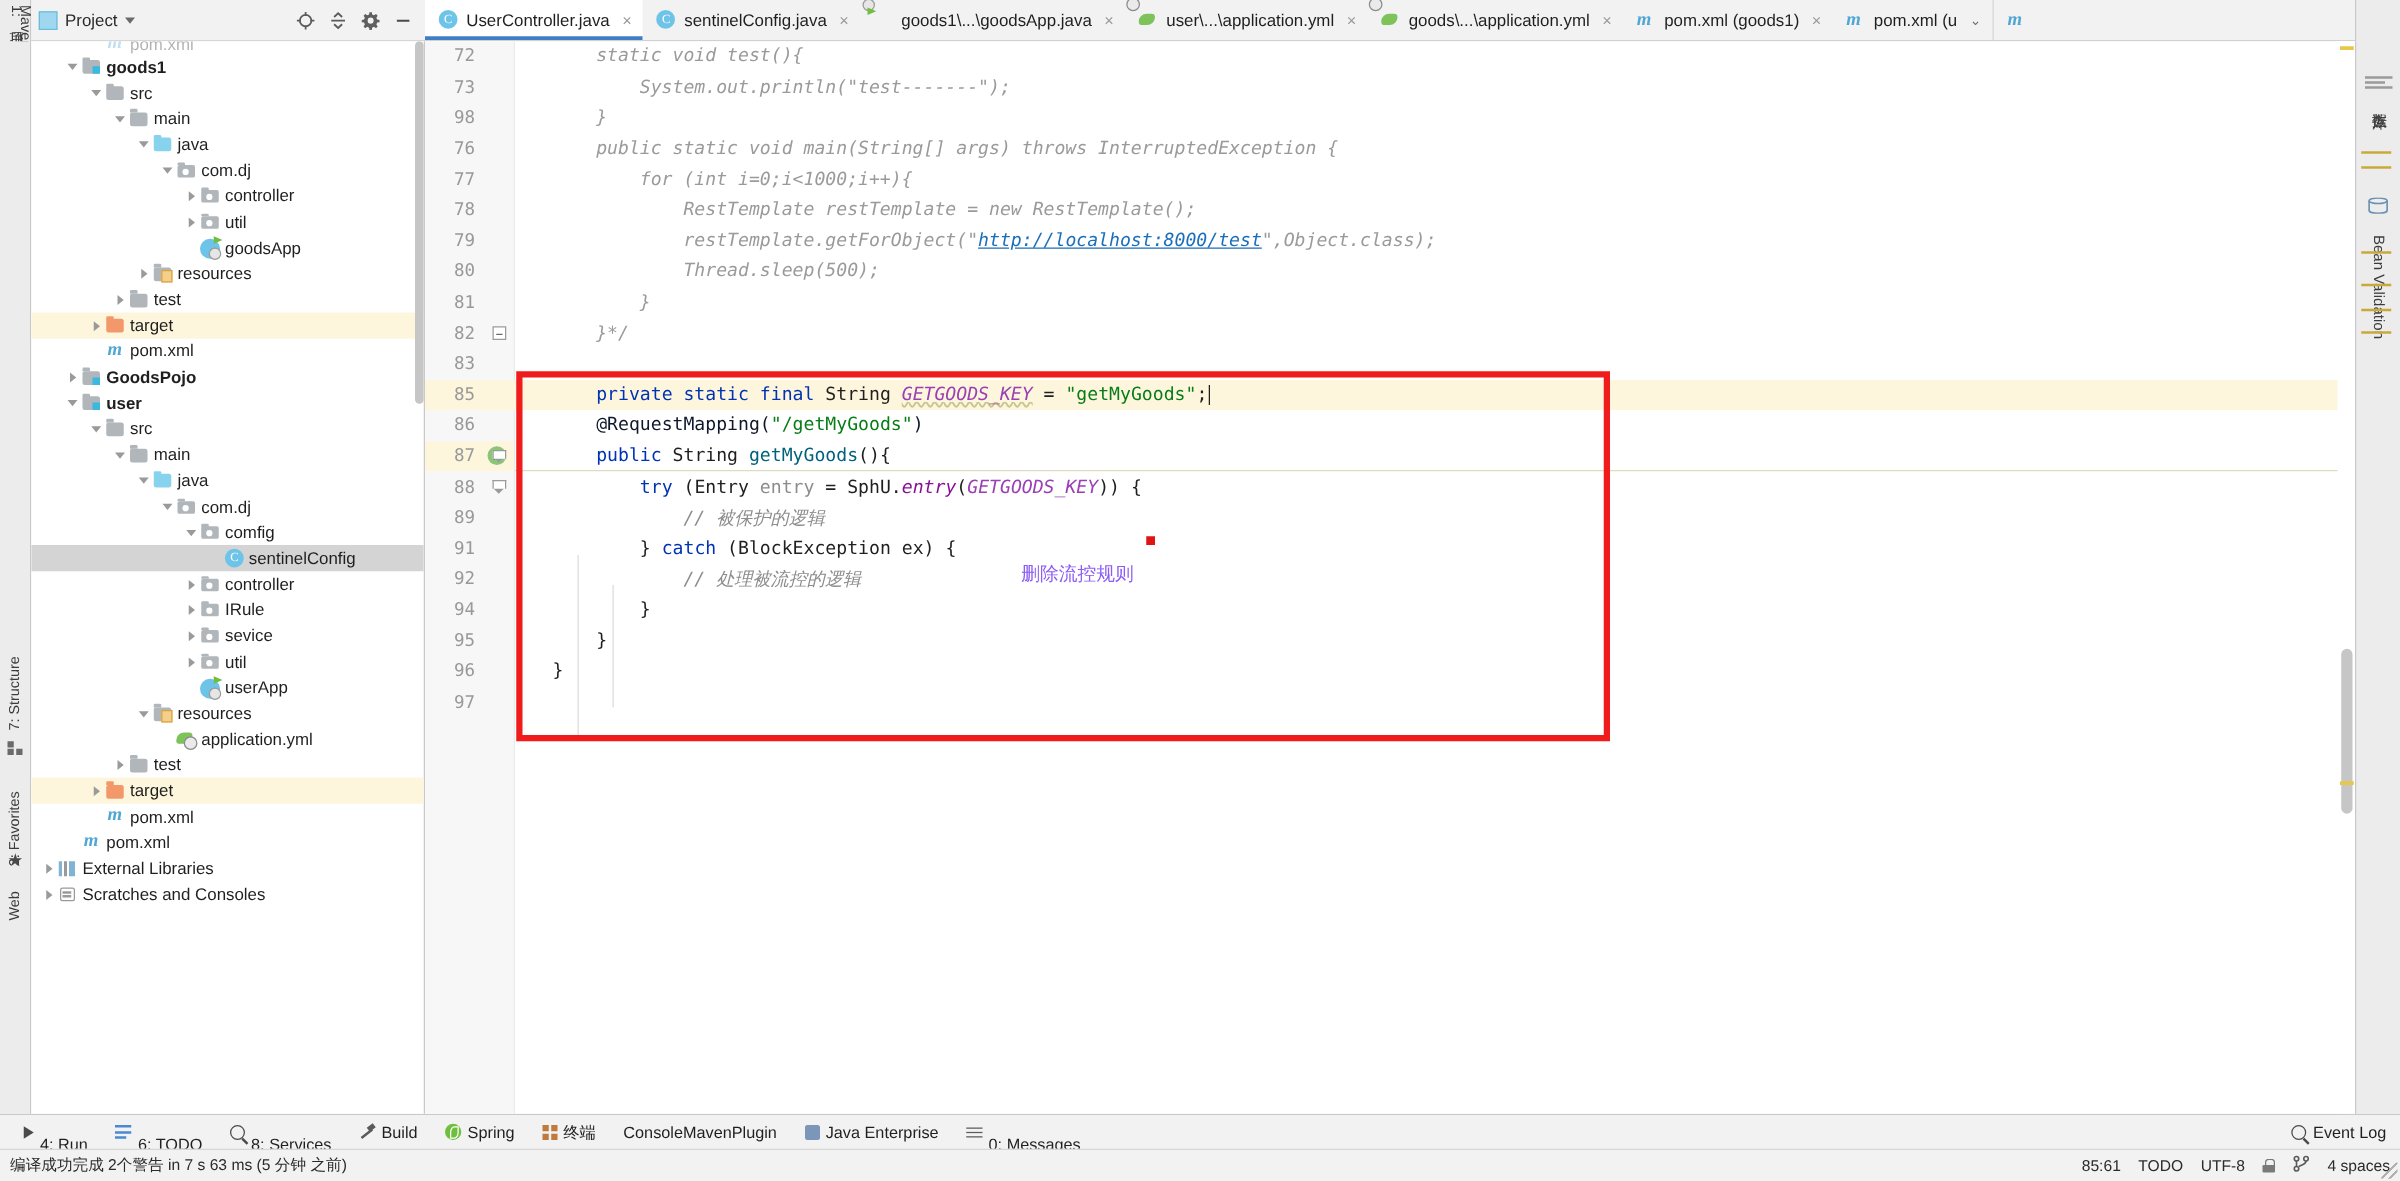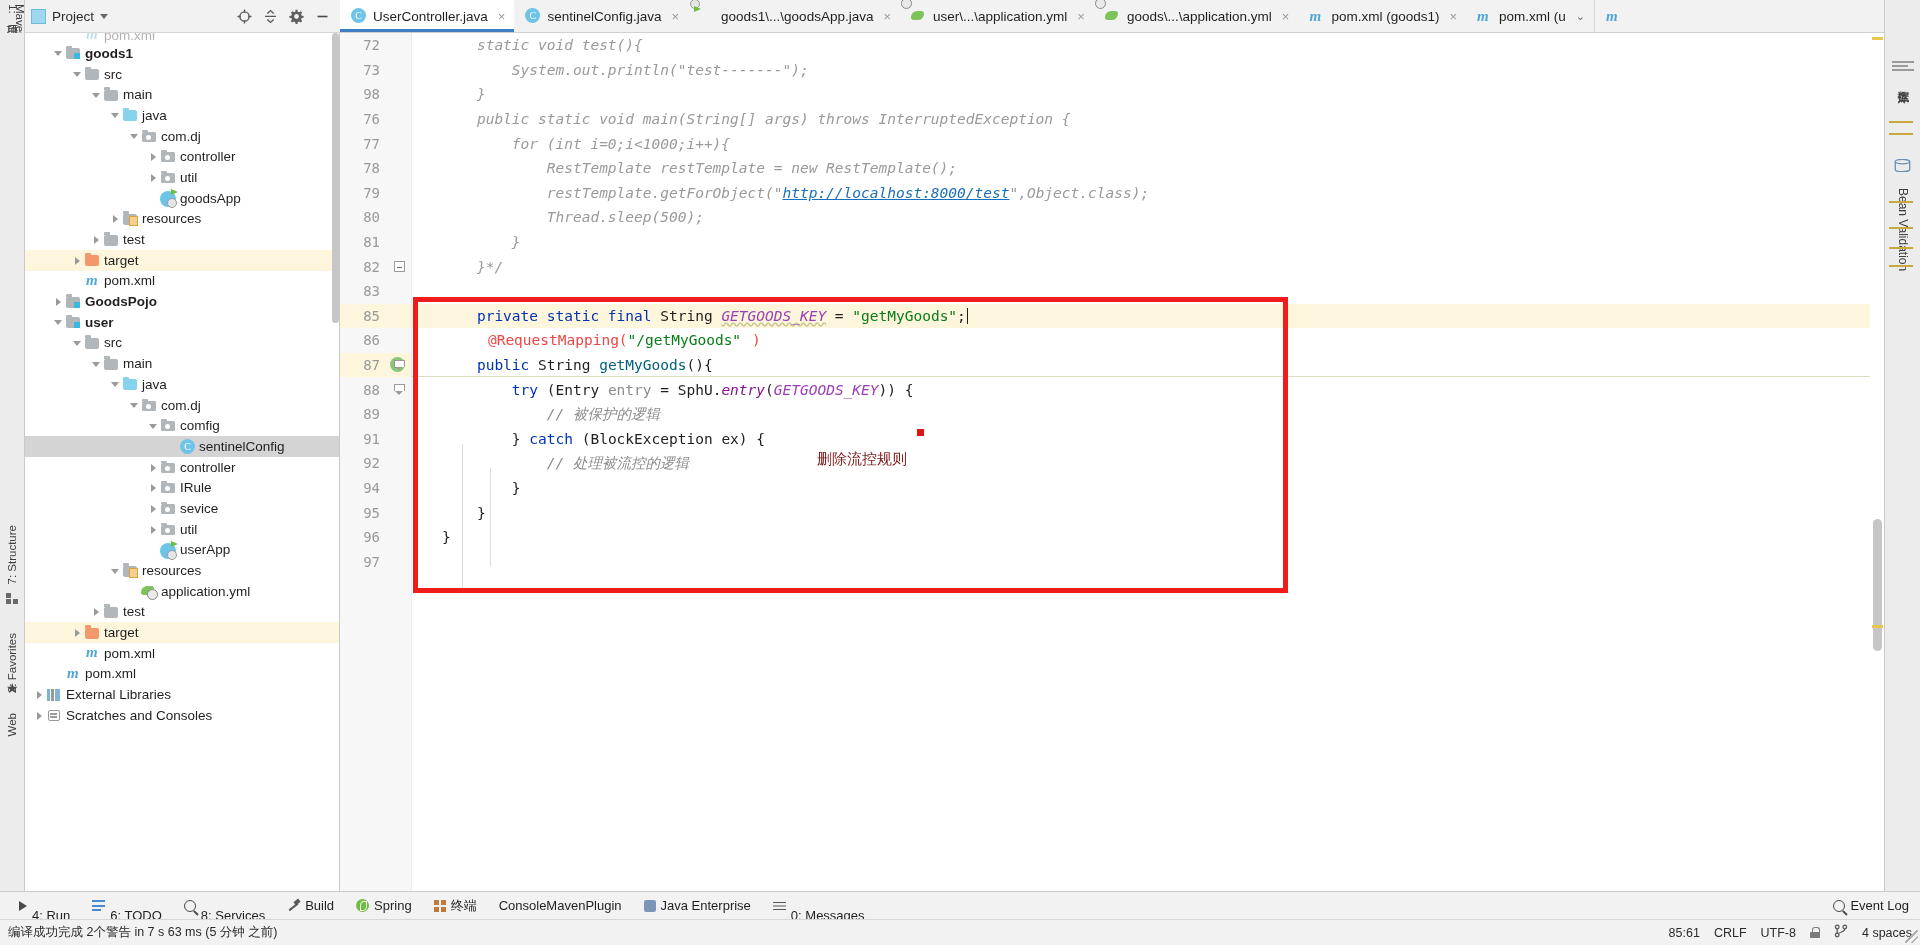--- a/index.html
+++ b/index.html
@@ -129,21 +129,21 @@
   .lmark { width: 26px; flex: 0 0 26px; position: relative; height: 100%; }
   .ctext { white-space: pre; color: #1f1f1f; padding-left: 30px; }
   .row-hl { background: #fdf6dd; }
 
   
   .kw   { color: #0033b3; font-weight: 400; }
   .str  { color: #067d17; }
   .cmt  { color: #8c8c8c; font-style: italic; }
   .cmtgray { color: #9a9a9a; font-style: italic; }
   .cnst { color: #9b3fb5; font-style: italic; }
-  .ann  { color: #ef4444; margin-left: 11px; }
+  .ann  { color: #0f172a; }
   .fn   { color: #00627a; }
   .lnk  { color: #1a6fba; text-decoration: underline; }
   .fld  { color: #871094; font-style: italic; }
   .squig { text-decoration: underline wavy #c6c68f; text-decoration-skip-ink: none; }
 
   .foldmark { position:absolute; left:8px; top:7px; width:11px; height:11px; border:1px solid #9a9a9a; background:#fff; }
   .foldmark::after { content:""; position:absolute; left:2px; top:4.5px; width:5px; height:1px; background:#6a6a6a; }
   .foldtri { position:absolute; left:8px; top:7px; width:11px; height:11px; }
   .foldtri::after { content:""; position:absolute; left:0; top:0; width:9px; height:6px; border:1px solid #9a9a9a;
       border-bottom:none; background:#fff; }
@@ -152,21 +152,21 @@
   .runico { position:absolute; left:4px; top:4px; width:15px; height:15px; border-radius:50%; background:#8cc47a; }
   .runico::after { content:""; position:absolute; left:5px; top:3.5px; width:0;height:0;
       border-left:6px solid #3f6b33; border-top:4px solid transparent; border-bottom:4px solid transparent; }
   .indentline { position:absolute; width:1px; background:#dcdcdc; }
 
   
   .redbox {
     position: absolute; border: 5px solid #f01b1b; pointer-events: none; background: transparent;
   }
   .reddot { position:absolute; width:7px; height:7px; background:#e01414; }
-  .redtext { position:absolute; color:#7f1d1d; font-size:15px; font-family:"Liberation Sans", sans-serif; white-space:nowrap; }
+  .redtext { position:absolute; color:#8b5cf6; font-size:15px; font-family:"Liberation Sans", sans-serif; white-space:nowrap; }
 
   
   .editor-scroll { position:absolute; right:0; top:0; width:14px; bottom:0; background:#ffffff; }
   .es-thumb { position:absolute; right:2px; width:9px; background:#c6c6c6; border-radius:5px; }
   .marker { position:absolute; right:1px; width:11px; height:3px; }
 
   .rightbar {
     width: 36px; flex: 0 0 36px; background: #ececec; border-left: 1px solid #c9c9c9; position: relative;
   }
 
@@ -793,21 +793,21 @@
     <div class="tw" style="margin-left:auto;">
       <span class="g-search"></span>
       <span>Event Log</span>
     </div>
   </div>
 
   <div class="statusbar">
     <span class="sb-item">编译成功完成 2个警告 in 7 s 63 ms (5 分钟 之前)</span>
     <span class="sb-right">
       <span class="sb-item">85:61</span>
-      <span class="sb-item">CRLF</span>
+      <span class="sb-item">TODO</span>
       <span class="sb-item">UTF-8</span>
       <span class="g-lock"></span>
       <span>
         <svg width="14" height="14" viewBox="0 0 14 14">
             <circle cx="3.2" cy="3" r="1.8" fill="none" stroke="#5a5a5a" stroke-width="1.3"></circle>
             <circle cx="3.2" cy="11" r="1.8" fill="none" stroke="#5a5a5a" stroke-width="1.3"></circle>
             <circle cx="10.8" cy="3" r="1.8" fill="none" stroke="#5a5a5a" stroke-width="1.3"></circle>
             <path d="M3.2 4.8v4.4M10.8 4.8c0 3-3.4 2.8-5.6 4.4" fill="none" stroke="#5a5a5a" stroke-width="1.3"></path>
           </svg>
       </span>

